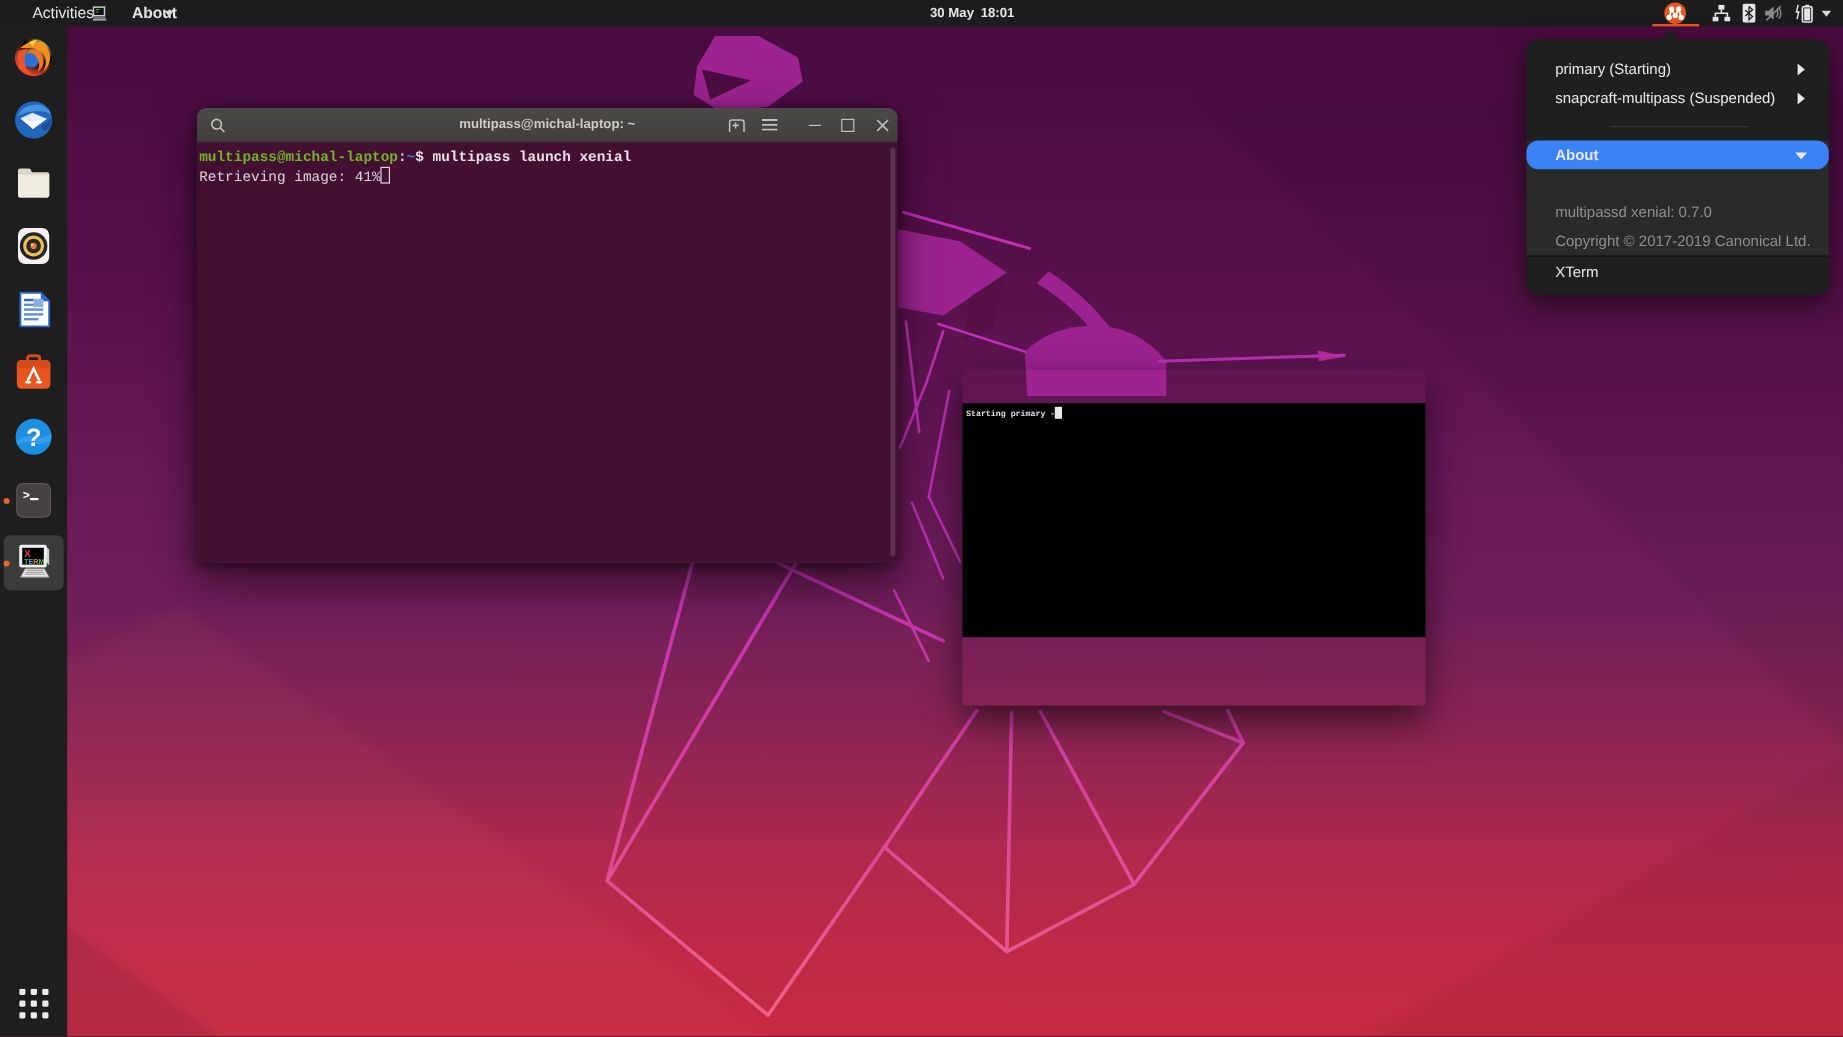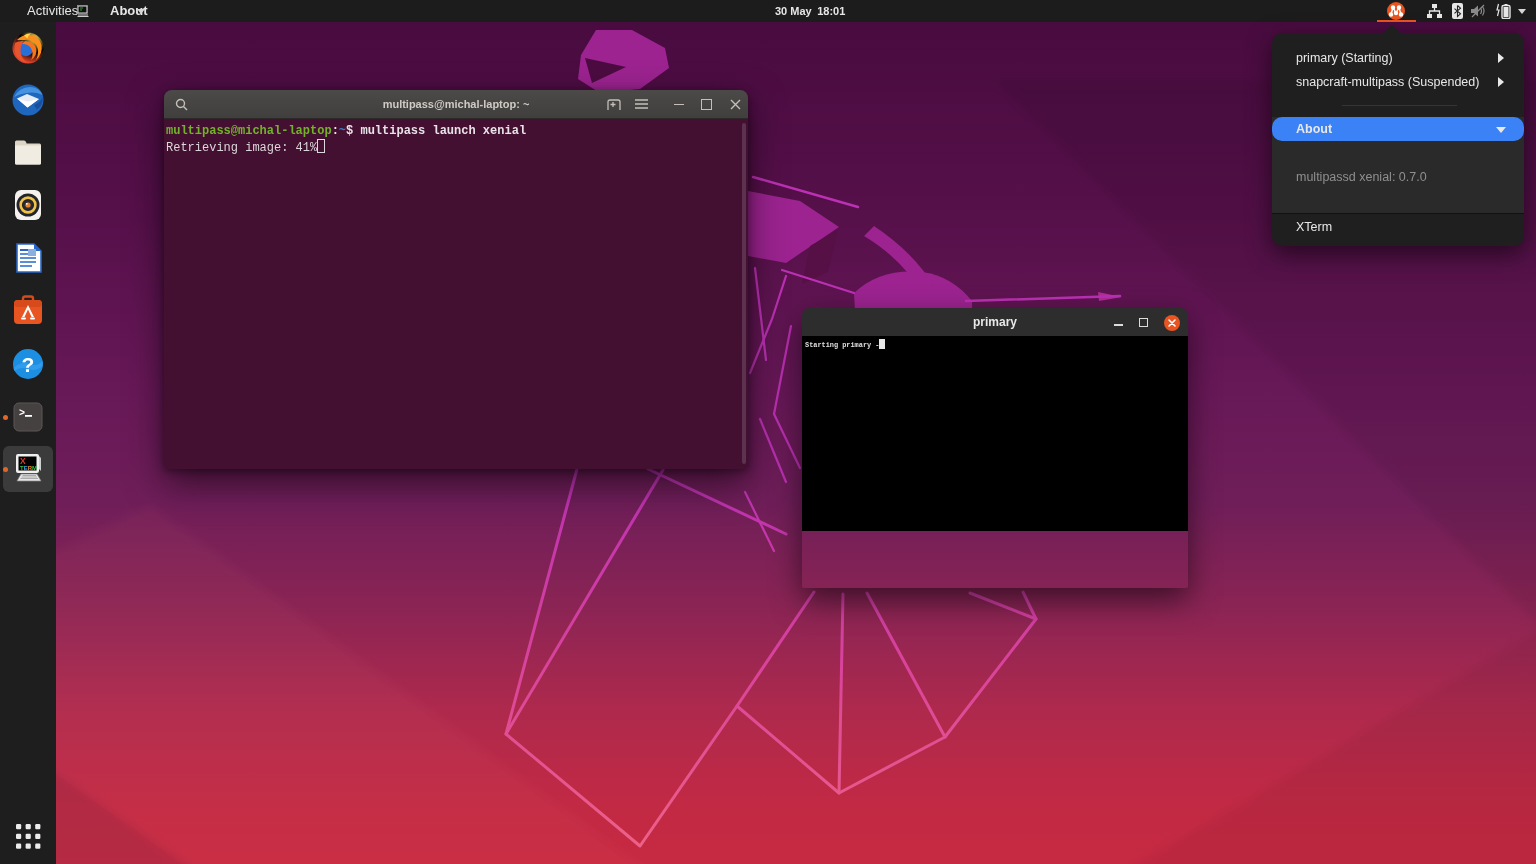--- a/index.html
+++ b/index.html
@@ -289,29 +289,20 @@
       </svg>
       <div class="abs" style="left:510px;top:13.5px;width:10px;height:1.6px;background:#c4bfba;"></div>
       <div class="abs" style="left:537px;top:9px;width:8.5px;height:8.5px;border:1.4px solid #c4bfba;"></div>
       <svg class="abs" style="left:566px;top:9px" width="11" height="11" viewBox="0 0 11 11">
         <path d="M1 1 L10 10 M10 1 L1 10" stroke="#c4bfba" stroke-width="1.4"></path>
       </svg>
     </div>
   </div>
 
   <div class="abs" id="xwin">
-    <div id="xbar">
-        <div id="xtitle">primary</div>
-      <div class="abs" style="left:312px;top:16px;width:9px;height:1.6px;background:#dcdcdc;"></div>
-      <div class="abs" style="left:337px;top:9.5px;width:7px;height:7px;border:1.6px solid #dcdcdc;"></div>
-      <svg class="abs" style="left:362px;top:6.5px" width="16" height="16" viewBox="0 0 16 16">
-        <circle cx="8" cy="8" r="8" fill="#e95420"></circle>
-        <path d="M5 5 L11 11 M11 5 L5 11" stroke="#fff" stroke-width="1.6" stroke-linecap="round"></path>
-      </svg>
-    </div>
     <div id="xbody">
         <div id="xtext">Starting primary -<span style="display:inline-block;width:6px;height:10px;background:#e8e8e8;vertical-align:-2px;"></span></div>
       </div>
   </div>
 
   <div class="abs" id="menu">
     <div id="mnotch"></div>
     <div class="row" style="top:13px;">
         <span class="lbl">primary (Starting)</span>
         <span class="arr"></span>
@@ -322,18 +313,21 @@
       </div>
     <div style="position:absolute;left:70px;top:72px;width:115px;height:1px;background:rgba(255,255,255,0.10);"></div>
     <div style="position:absolute;left:0;top:84px;width:100%;height:96px;background:#2a2a2a;"></div>
     <div class="row" style="top:84px;height:24px;background:#3b82f6;font-weight:bold;border-radius:10px;">
         <span class="lbl">About</span>
       <span style="position:absolute;right:18px;top:10px;width:0;height:0;border-left:5px solid transparent;border-right:5px solid transparent;border-top:6px solid #e8e8e8;"></span>
       </div>
     <div class="row" style="top:132px;color:#8f8f8f;">
         <span class="lbl">multipassd xenial: 0.7.0</span>
       </div>
+    <div class="row" style="top:156px;color:#8f8f8f;">
+        <span class="lbl">Copyright © 2017-2019 Canonical Ltd.</span>
+      </div>
     <div style="position:absolute;left:0;top:180px;width:100%;height:1px;background:#111;"></div>
     <div class="row" style="top:182px;">
         <span class="lbl">XTerm</span>
       </div>
   </div>
 </div>
 
 </body></html>

